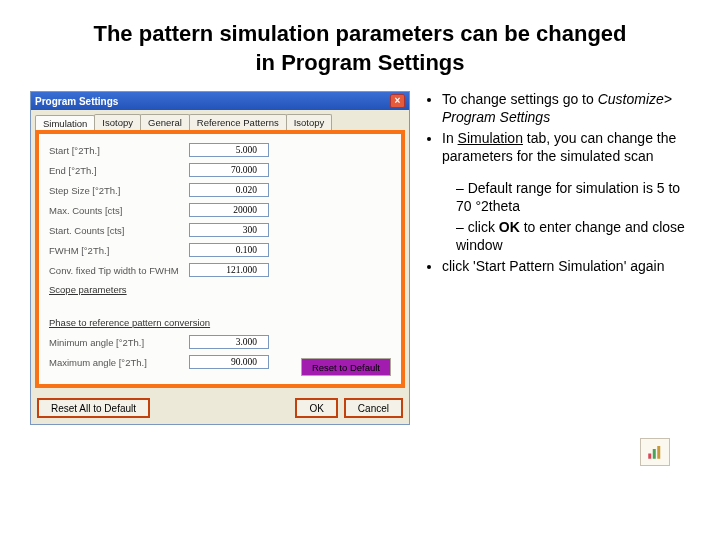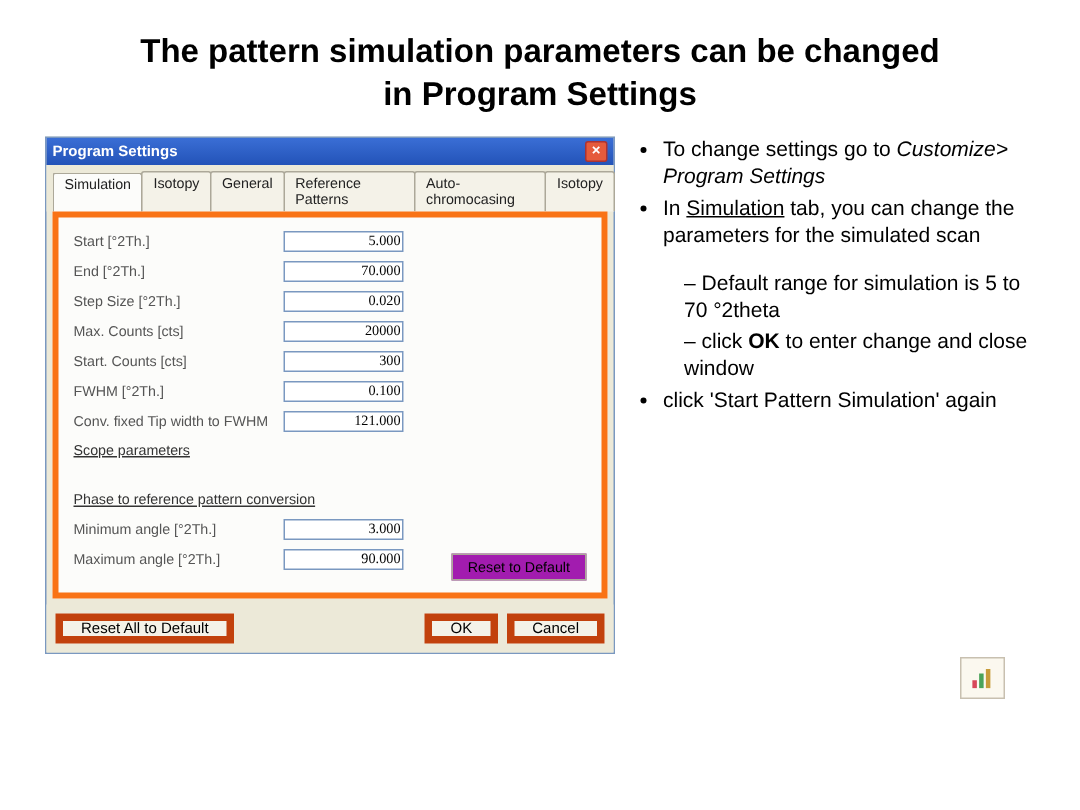--- a/index.html
+++ b/index.html
@@ -21,27 +21,27 @@
   .dlg { width: 380px; border: 1px solid #7a98c0; background: #ece9d8; font-family: Tahoma, sans-serif; font-size: 10px; color: #222; }
   .titlebar { height: 18px; background: linear-gradient(to bottom,#3a6ed5,#2353b8); color:#fff; display:flex; align-items:center; padding:0 4px; font-weight:bold; }
   .titlebar .spacer { flex:1; }
   .closebtn { width:15px; height:14px; background:#e55b3c; border:1px solid #a33; color:#fff; font-size:10px; line-height:12px; text-align:center; border-radius:2px; cursor:pointer; }
   .tabstrip { display:flex; gap:0; background:#ece9d8; padding-top:4px; padding-left:4px; }
   .tab { padding:2px 7px; border:1px solid #aca899; border-bottom:none; background:#f4f2e8; font-size:9.5px; border-radius:2px 2px 0 0; margin-right:-1px; cursor:pointer; }
   .tab.active { background:#fcfcfa; position:relative; top:1px; }
   .panel { margin:0 4px 4px 4px; border:4px solid #f97316; background:#fcfcfa; padding:8px 10px 10px 10px; min-height:240px; position:relative; }
   .field { display:flex; align-items:center; margin-bottom:4px; height:16px; }
   .field label { flex:0 0 140px; font-size:9.5px; color:#555; }
-  .field input { width:80px; height:14px; border:1px solid #7a98c0; padding:0 1px; font-size:9.5px; text-align:right; font-family:Tahoma; }
+  .field input { width:80px; height:14px; border:1px solid #7a98c0; padding:0 11px; font-size:9.5px; text-align:right; font-family:Tahoma; }
   .panel .sep { height:10px; }
   .panel .heading { font-size:9.5px; color:#333; margin:6px 0 6px 0;text-decoration:underline; }
   .resetbtn { position:absolute; right:10px; bottom:8px; height:18px; padding:0 10px; border:1px solid #aca899; background:#a21caf; font-size:9.5px; cursor:pointer; }
   .bottombar { display:flex; padding:6px; gap:6px; background:#ece9d8; }
   .bottombar .sp { flex:1; }
-  .bottombar button { height:20px; padding:0 12px; border:5px solid #c2410c; background:#f4f2e8; font-size:10px; cursor:pointer; }
+  .bottombar button { height:20px; padding:0 12px; border:2px solid #c2410c; background:#f4f2e8; font-size:10px; cursor:pointer; }
 
   .corner-icon { position:absolute; right:50px; bottom:50px; width:30px; height:28px; border:1px solid #c8c0b0; background:#fbf8ef; display:flex; align-items:center; justify-content:center; }
   .corner-icon svg { width:18px; height:18px; }
 </style>
 </head>
 <body>
 <div class="slide">
 
 <h1 class="title">
   <span>The pattern simulation parameters can be changed</span><br>
@@ -54,21 +54,20 @@
       <div class="titlebar">
         <span>Program Settings</span>
         <span class="spacer"></span>
         <span class="closebtn">×</span>
       </div>
       <div class="tabstrip">
         <div class="tab active">Simulation</div>
         <div class="tab">Isotopy</div>
         <div class="tab">General</div>
         <div class="tab">Reference Patterns</div>
-        <div class="tab">Auto-chromocasing</div>
         <div class="tab">Isotopy</div>
       </div>
       <div class="panel">
         <div class="field">
               <label>Start [°2Th.]</label>
               <input value="5.000" style="">
             </div>
         <div class="field">
               <label>End [°2Th.]</label>
               <input value="70.000" style="">

